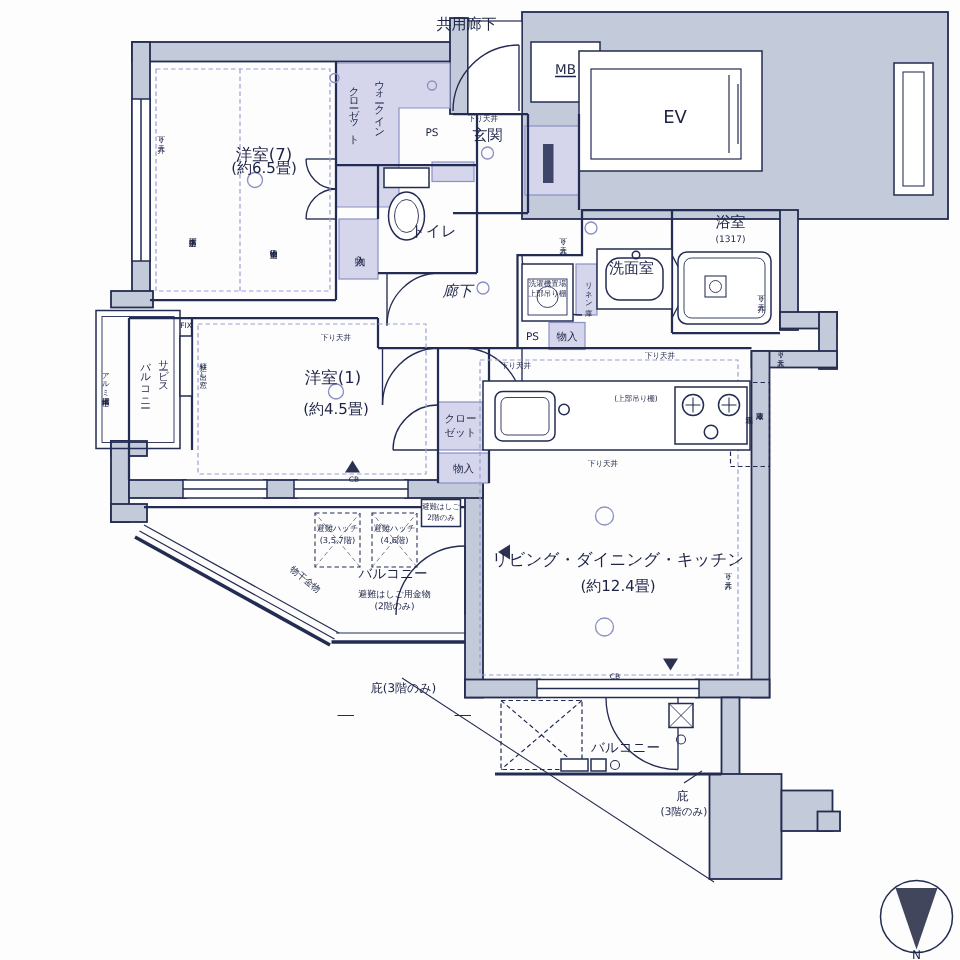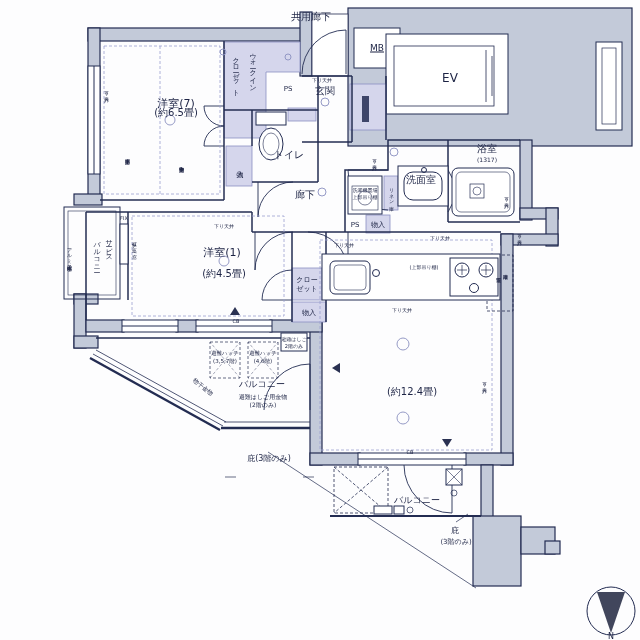--- a/index.html
+++ b/index.html
@@ -236,21 +236,21 @@
 <div class="lb" style="left:288px;top:89px;font-size:7px;">PS</div>
 <div class="lb v" style="left:252px;top:68px;font-size:7px;">ウォークイン</div>
 <div class="lb v" style="left:235px;top:72px;font-size:7px;">クローゼット</div>
 <div class="lb" style="left:176px;top:103px;font-size:11px;">洋室(7)</div>
 <div class="lb" style="left:176px;top:113px;font-size:10px;">(約6.5畳)</div>
 <div class="lb v" style="left:106px;top:90px;font-size:5px;">下り天井</div>
 <div class="lb v" style="left:127px;top:155px;font-size:5px;">落下防止手摺</div>
 <div class="lb v" style="left:181px;top:163px;font-size:5px;">室内物干金物</div>
 <div class="lb v" style="left:239px;top:165px;font-size:7px;">物入</div>
 <div class="lb" style="left:289px;top:155px;font-size:10px;">トイレ</div>
-<div class="lb" style="left:305px;top:195px;font-size:10px;">廊下</div>
+<div class="lb" style="left:305px;top:195px;font-size:10px;font-style:italic;">廊下</div>
 <div class="lb" style="left:421px;top:153px;font-size:10px;margin-top:27px;">洗面室</div>
 <div class="lb" style="left:487px;top:149px;font-size:10px;">浴室</div>
 <div class="lb" style="left:487px;top:160px;font-size:6px;">(1317)</div>
 <div class="lb" style="left:365px;top:190px;font-size:5px;">洗濯機置場</div>
 <div class="lb" style="left:365px;top:197px;font-size:5px;">上部吊り棚</div>
 <div class="lb v" style="left:391px;top:193px;font-size:5px;">リネン庫</div>
 <div class="lb v" style="left:374px;top:158px;font-size:5px;">下り天井</div>
 <div class="lb" style="left:355px;top:225px;font-size:7px;">PS</div>
 <div class="lb" style="left:378px;top:225px;font-size:7px;">物入</div>
 <div class="lb" style="left:224px;top:226px;font-size:5px;">下り天井</div>
@@ -265,20 +265,21 @@
 <div class="lb" style="left:307px;top:289px;font-size:7px;text-align:center;">ゼット</div>
 <div class="lb" style="left:309px;top:313px;font-size:7px;">物入</div>
 <div class="lb" style="left:440px;top:238px;font-size:5px;">下り天井</div>
 <div class="lb" style="left:344px;top:245px;font-size:5px;">下り天井</div>
 <div class="lb" style="left:424px;top:267px;font-size:5px;">(上部吊り棚)</div>
 <div class="lb v" style="left:505px;top:270px;font-size:5px;">冷蔵庫</div>
 <div class="lb v" style="left:498px;top:273px;font-size:5px;">置場</div>
 <div class="lb" style="left:402px;top:310px;font-size:5px;">下り天井</div>
 <div class="lb v" style="left:506px;top:196px;font-size:5px;">下り天井</div>
 <div class="lb v" style="left:519px;top:233px;font-size:5px;">下り天井</div>
+<div class="lb" style="left:412px;top:373px;font-size:11px;">リビング・ダイニング・キッチン</div>
 <div class="lb" style="left:412px;top:392px;font-size:10px;">(約12.4畳)</div>
 <div class="lb v" style="left:484px;top:381px;font-size:5px;">下り天井</div>
 <div class="lb" style="left:236px;top:321px;font-size:5px;">CB</div>
 <div class="lb" style="left:410px;top:452px;font-size:5px;">CB</div>
 <div class="lb" style="left:225px;top:354px;font-size:5.5px;">避難ハッチ</div>
 <div class="lb" style="left:225px;top:362px;font-size:5.5px;">(3,5,7階)</div>
 <div class="lb" style="left:263px;top:354px;font-size:5.5px;">避難ハッチ</div>
 <div class="lb" style="left:263px;top:362px;font-size:5.5px;">(4,6階)</div>
 <div class="lb" style="left:262px;top:384px;font-size:9px;">バルコニー</div>
 <div class="lb" style="left:263px;top:397px;font-size:6px;">避難はしご用金物</div>

